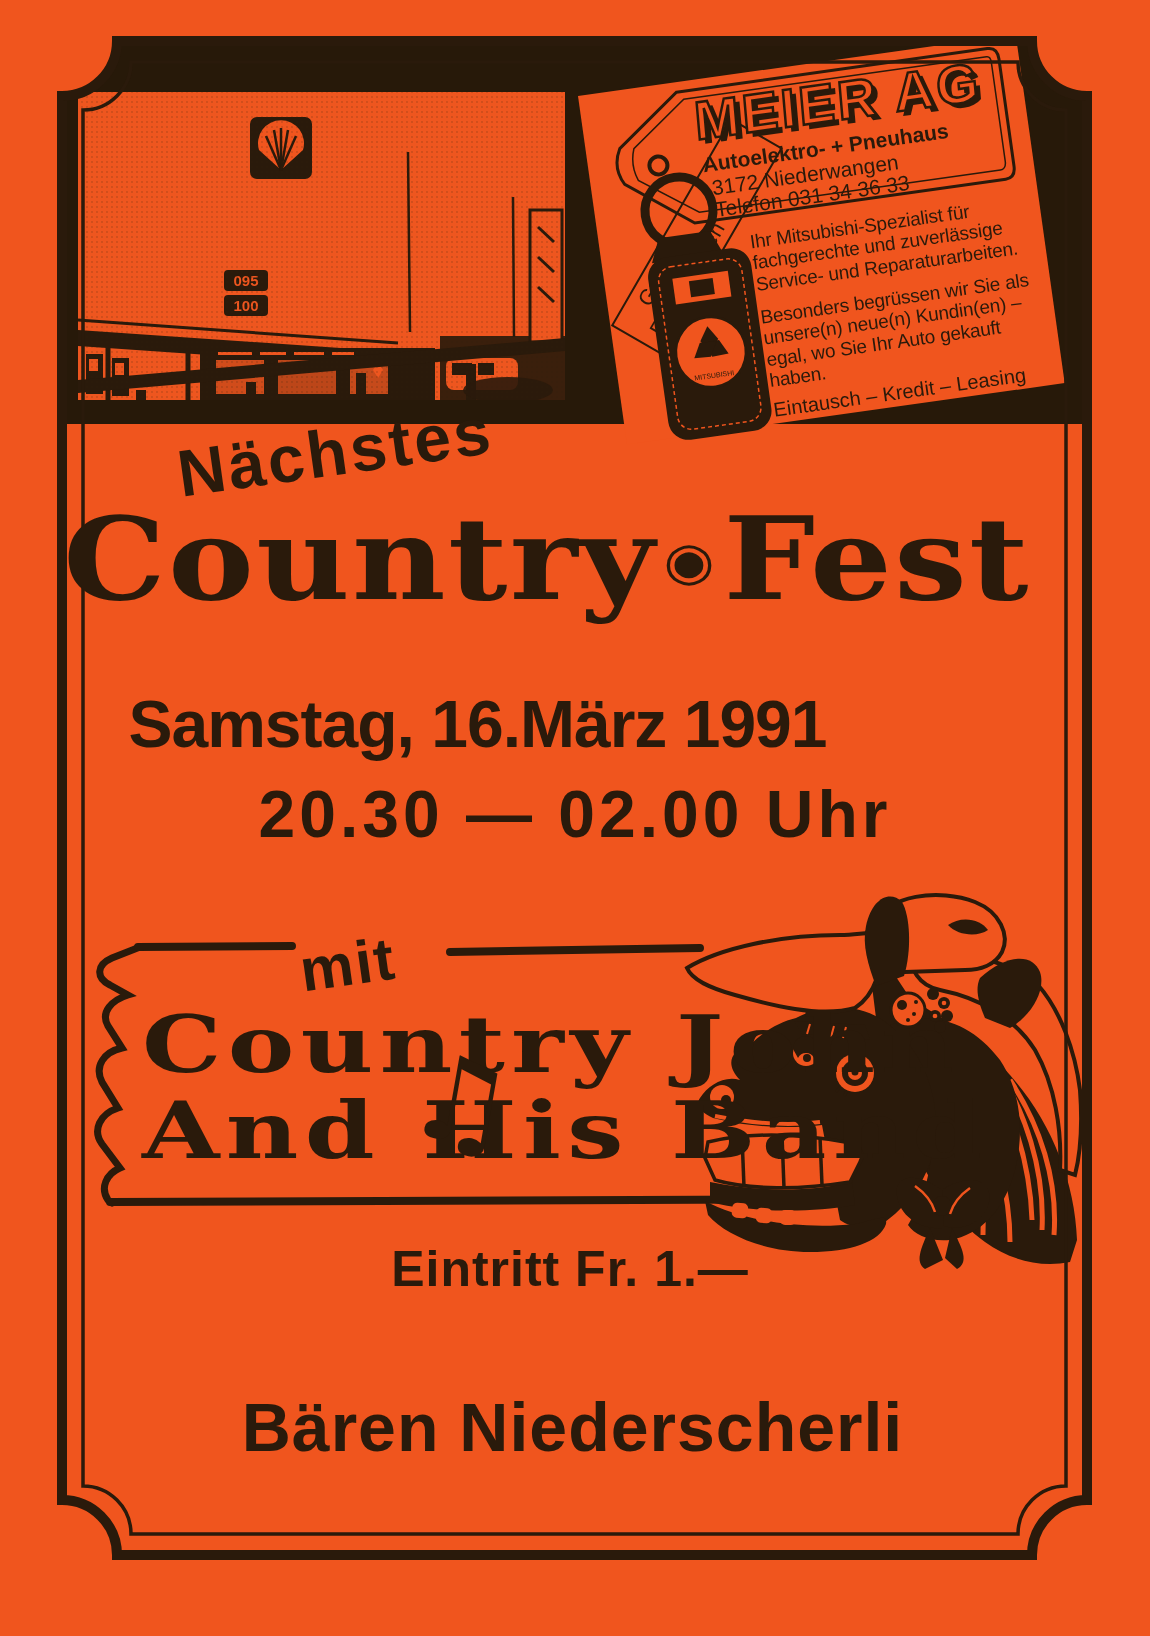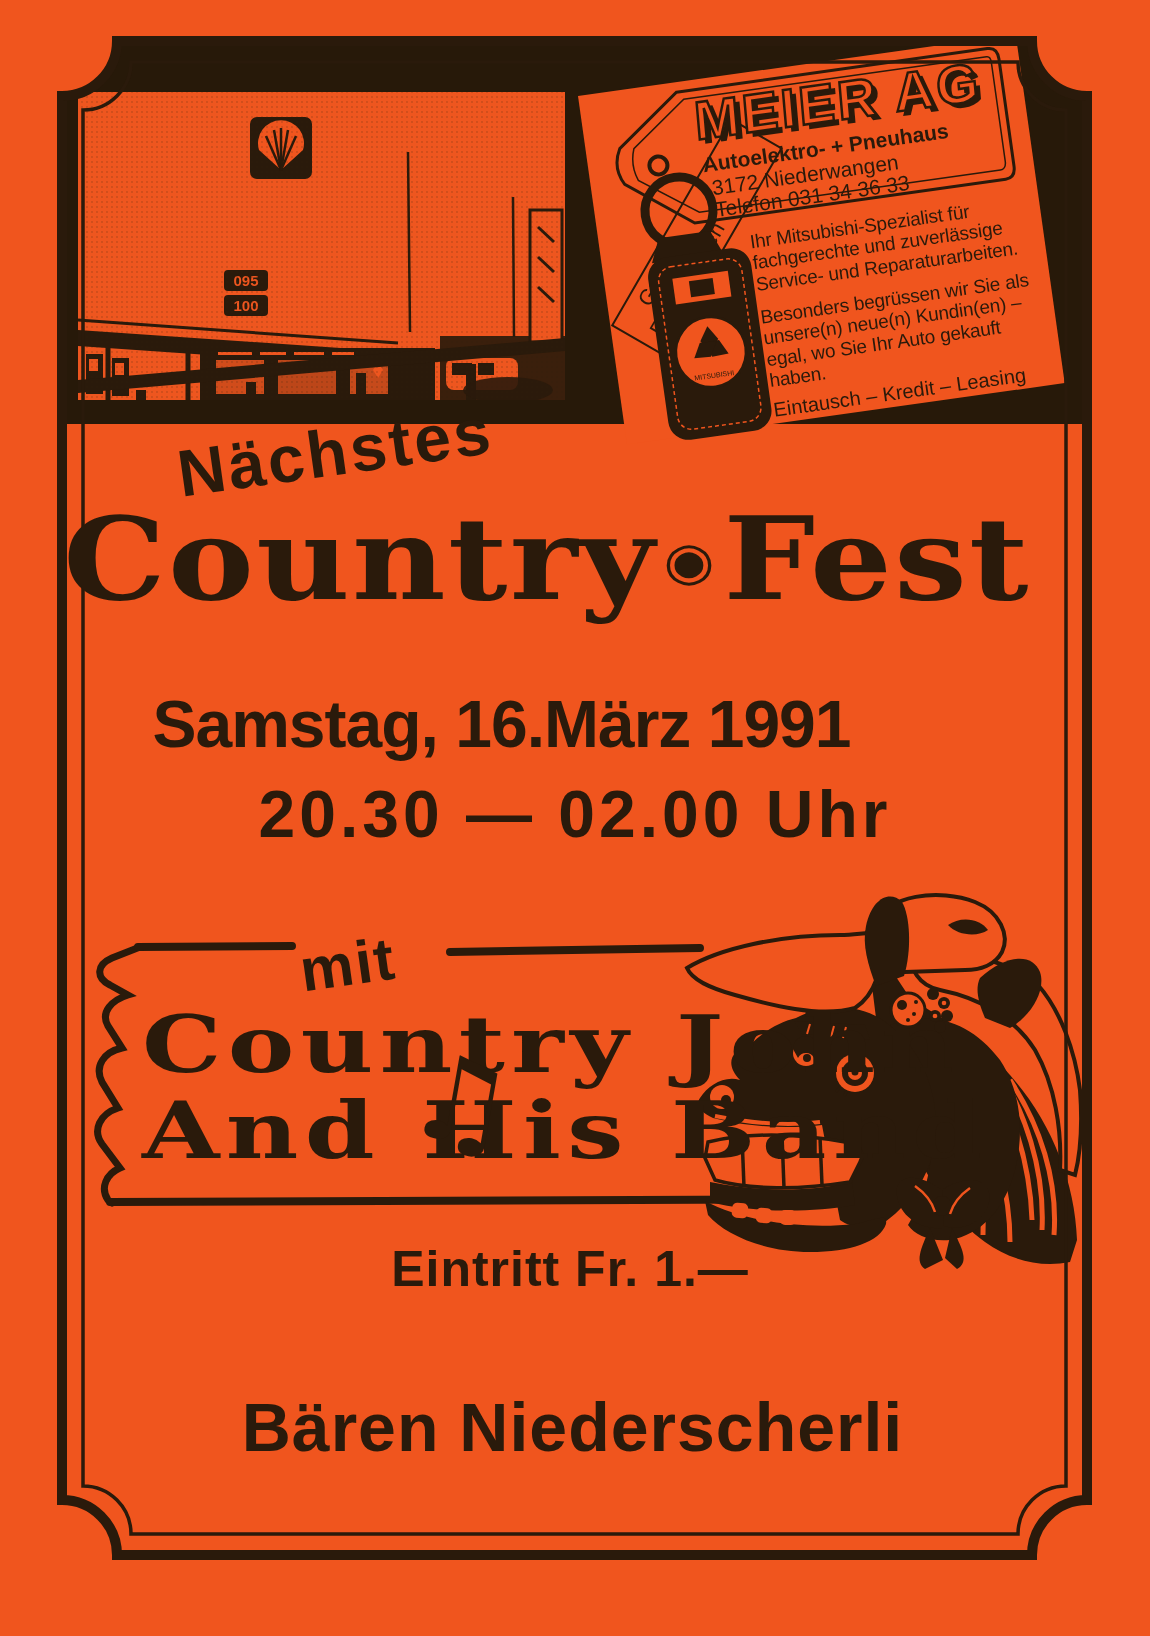--- a/index.html
+++ b/index.html
@@ -40,21 +40,21 @@
   .evt{position:absolute;white-space:nowrap;}
   .kicker{left:178px;top:436px;font-size:66px;font-weight:700;letter-spacing:3px;
     transform:rotate(-8deg);transform-origin:0 50%;}
   .main-title{left:0;top:496px;width:1150px;text-align:center;
     font-family:"DejaVu Serif","Liberation Serif",serif;font-weight:700;
     font-size:115px;line-height:1.1;letter-spacing:2px;
     transform:translateX(-28px) scaleX(1.12);transform-origin:50% 50%;}
   .title-dot{font-family:"DejaVu Sans",sans-serif;font-size:52px;position:relative;top:-20px;
     padding:0 6px;}
   .date-line{left:0;top:686px;width:955px;text-align:center;
-    font-size:66px;font-weight:700;letter-spacing:-1px;margin-left:24px;}
+    font-size:66px;font-weight:700;letter-spacing:-1px;}
   .time-line{left:0;top:776px;width:1150px;text-align:center;
     font-size:66px;font-weight:700;letter-spacing:4px;}
   .mit-word{left:300px;top:930px;font-size:60px;font-weight:700;letter-spacing:2px;
     transform:rotate(-8deg);}
   .band-1{left:142px;top:1006px;}
   .band-2{left:142px;top:1092px;}
   .band-line{font-family:"DejaVu Serif","Liberation Serif",serif;font-weight:700;
     font-size:78px;line-height:1;letter-spacing:5px;
     transform:scaleX(1.28);transform-origin:0 50%;}
   .music-note{left:408px;top:1042px;font-family:"DejaVu Sans",sans-serif;

